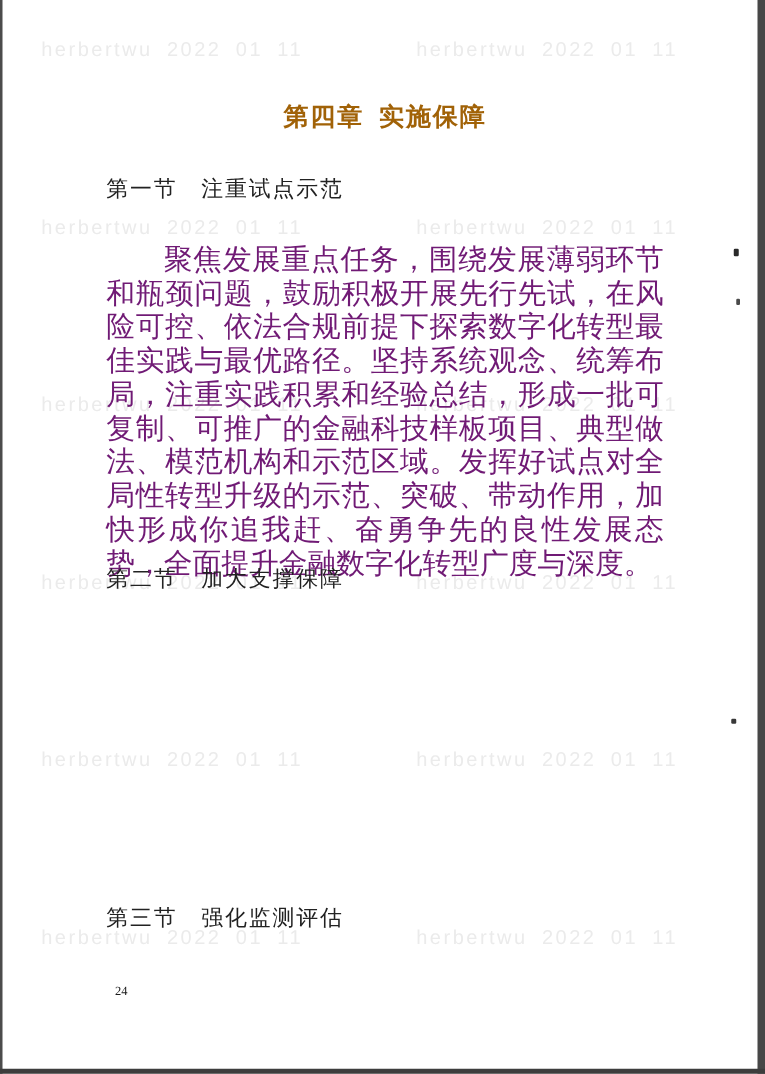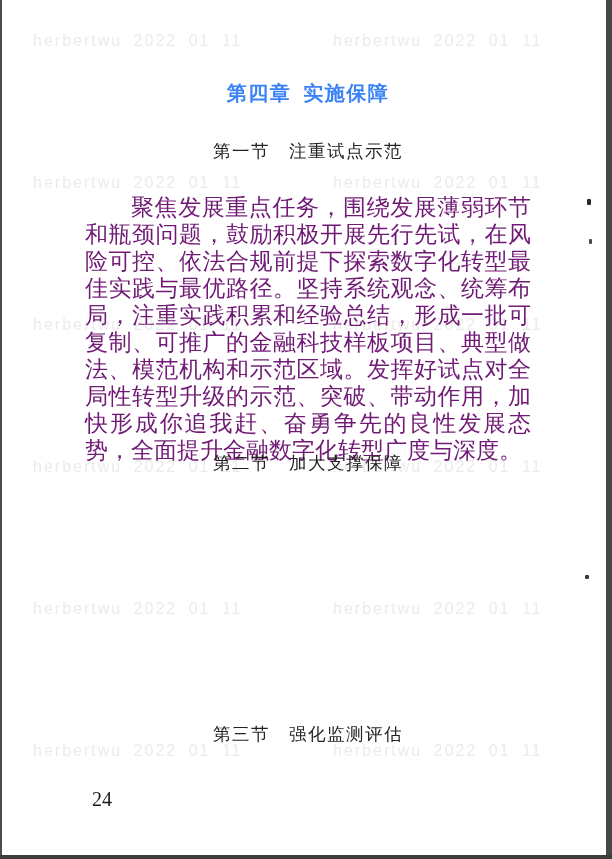--- a/index.html
+++ b/index.html
@@ -21,42 +21,42 @@
   }
 
   .content { position: absolute; inset: 0; z-index: 1; }
 
   .text-col { position: absolute; left: 85px; width: 446px; margin: 0; }
 
   .chapter-title {
     top: 80px; text-align: center;
     font-family: "Liberation Sans", sans-serif;
     font-weight: 700; font-size: 20px; letter-spacing: 1.5px;
-    word-spacing: 5px; color: #3b82f6;
+    word-spacing: 5px; color: #a16207;
   }
   .section-heading {
-    text-align: center; font-weight: 400;
+    font-weight: 400;
     font-size: 17.5px; letter-spacing: 1.5px; color: #222;
   }
   #section-heading-1 { top: 139px; }
   #section-heading-2 { top: 451px; }
   #section-heading-3 { top: 722px; }
 
   .body-para {
     font-size: 23px; line-height: 27px;
     text-align: justify; text-justify: inter-character;
     text-indent: 2em; letter-spacing: 0;
     color: #701a75;
   }
   #section-body-1 { top: 194px; }
   #section-body-2 { top: 510px; }
 
   .page-number {
     position: absolute; left: 92px; top: 788px;
-    font-size: 20px; color: #1a1a1a;
+    font-size: 10px; color: #1a1a1a;
   }
 
   
   .edge { position: absolute; z-index: 3; }
   .edge-left   { left: 0; top: 0; width: 2px;  height: 859px; background: #4c4c4c; }
   .edge-right  { right: 0; top: 0; width: 6px; height: 859px; background: #474747; }
   .edge-bottom { left: 0; bottom: 0; width: 612px; height: 4px; background: #3d3d3d; }
 
   
   .speck { position: absolute; z-index: 2; border-radius: 1px; }

